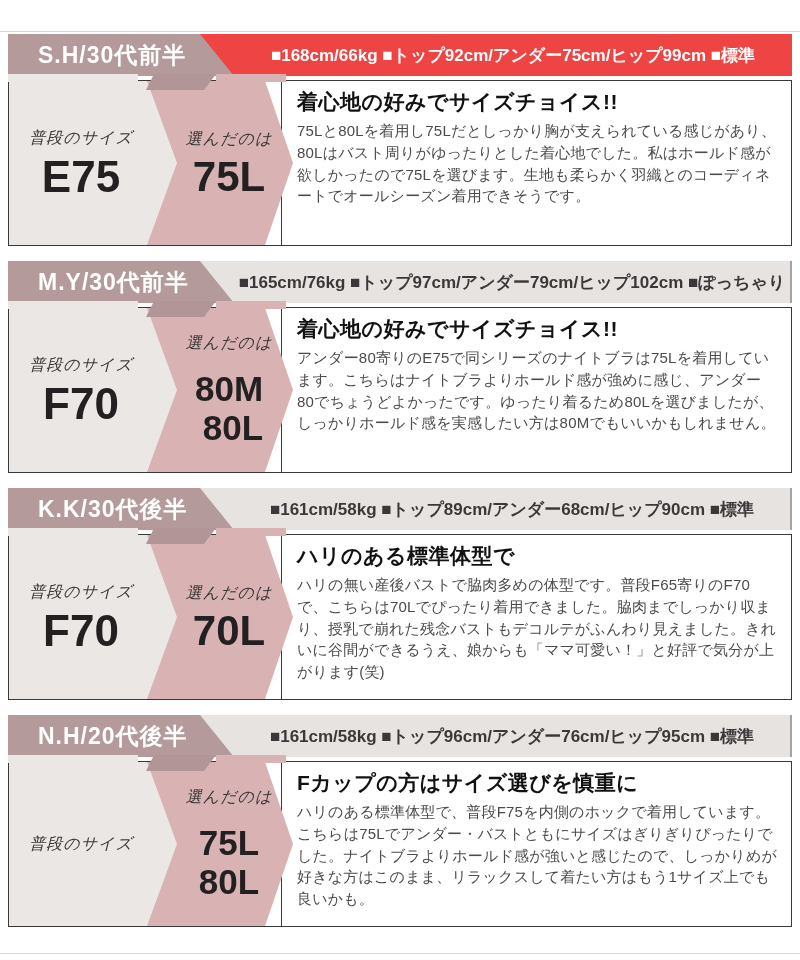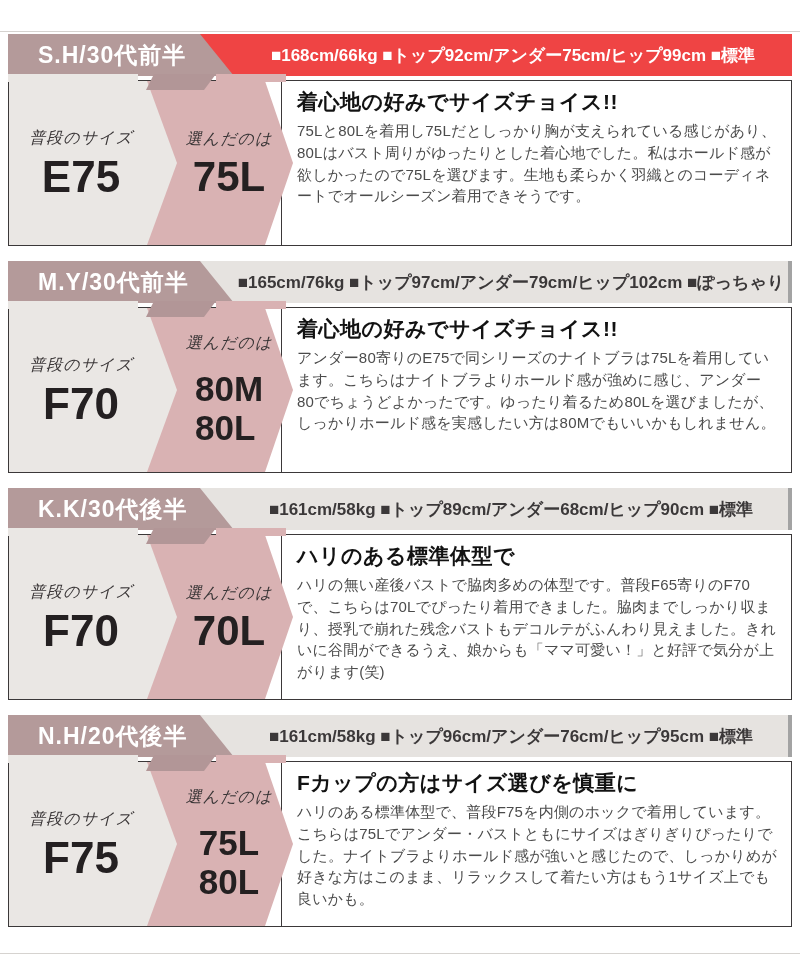--- a/index.html
+++ b/index.html
@@ -6,21 +6,21 @@
   .page{position:relative;width:800px;height:960px;background:#ffffff;overflow:hidden;
         font-family:"Liberation Sans","DejaVu Sans",sans-serif;}
   .edge-line{position:absolute;left:0;right:0;height:1px;background:#d6d3d0;}
   .edge-line.top{top:31px;} .edge-line.bottom{top:953px;}
   .sections{position:absolute;top:34px;left:8px;right:8px;}
   .section{position:relative;height:212px;margin-bottom:15px;}
 
   
   .hdr{height:42px;display:flex;align-items:stretch;}
   .hdr-dark{background:#ef4444;color:#ffffff;}
-  .hdr-light{background:#e6e3e0;color:#3b3839;border-right:4px solid #a3a3a3;}
+  .hdr-light{background:#e6e3e0;color:#3b3839;border-right:2px solid #a3a3a3;}
   .plate{flex:0 0 226px;background:#b49a9a;clip-path:polygon(0 0,192px 0,226px 100%,0 100%);
          color:#ffffff;display:flex;align-items:center;padding-left:30px;box-sizing:border-box;
          font-size:23px;font-weight:bold;letter-spacing:1px;white-space:nowrap;}
   .meas{flex:1;display:flex;align-items:center;justify-content:center;
         font-size:17px;font-weight:bold;white-space:nowrap;}
 
   
   .sliver-grey{position:absolute;left:0;top:40px;width:130px;height:8px;background:#eae7e4;z-index:6;}
   .sliver-pink{position:absolute;left:208px;top:40px;width:70px;height:8px;background:#d9b2b3;z-index:6;}
   .fold{position:absolute;left:138px;top:40px;width:70px;height:16px;background:#b29697;z-index:6;
@@ -31,21 +31,21 @@
         border:1px solid #3b3839;box-sizing:border-box;}
   .panel{position:absolute;top:0;bottom:0;display:flex;flex-direction:column;
          justify-content:center;align-items:center;box-sizing:border-box;}
   .panel-grey{left:0;width:168px;background:#eae7e4;z-index:3;
         clip-path:polygon(0 0,138px 0,168px 50%,138px 100%,0 100%);padding-right:24px;}
   .panel-pink{left:0;width:284px;background:#d9b2b3;z-index:2;
         clip-path:polygon(0 0,256px 0,284px 50%,256px 100%,0 100%);padding-left:156px;}
   .size-label{font-size:16px;color:#3a3637;letter-spacing:1px;white-space:nowrap;font-style:italic;}
   .size-big{font-size:44px;font-weight:bold;color:#242021;line-height:1;margin-top:6px;white-space:nowrap;}
   .size-big-chosen-single{font-size:42px;}
-  .size-big-chosen-double{font-size:35px;line-height:1.1;text-align:left;margin-top:16px;}
+  .size-big-chosen-double{font-size:35px;line-height:1.1;text-align:right;margin-top:16px;}
   .size-big-chosen-double span{display:block;}
 
   .txt{position:absolute;left:272px;right:0;top:0;bottom:0;border-left:1px solid #3b3839;
        padding:7px 14px 0 15px;z-index:1;box-sizing:border-box;overflow:hidden;}
   .txt h3{margin:0 0 4px 0;font-size:21px;font-weight:bold;color:#121212;letter-spacing:0.5px;}
   .txt p{margin:0;font-size:15px;line-height:1.45;color:#4b4b4b;letter-spacing:0.2px;}
 </style>
 </head>
 <body>
 
@@ -148,21 +148,20 @@
       <div class="card">
         <div class="panel panel-pink">
           <div class="size-label">選んだのは</div>
           <div class="size-big size-big-chosen-double">
             <span>75L</span>
             <span>80L</span>
           </div>
         </div>
         <div class="panel panel-grey">
           <div class="size-label">普段のサイズ</div>
-          <div class="size-big">F75</div>
         </div>
         <div class="txt">
           <h3>Fカップの方はサイズ選びを慎重に</h3>
           <p>ハリのある標準体型で、普段F75を内側のホックで着用しています。こちらは75Lでアンダー・バストともにサイズはぎりぎりぴったりでした。ナイトブラよりホールド感が強いと感じたので、しっかりめが好きな方はこのまま、リラックスして着たい方はもう1サイズ上でも良いかも。</p>
         </div>
       </div>
     </div>
 
   </div>
 

